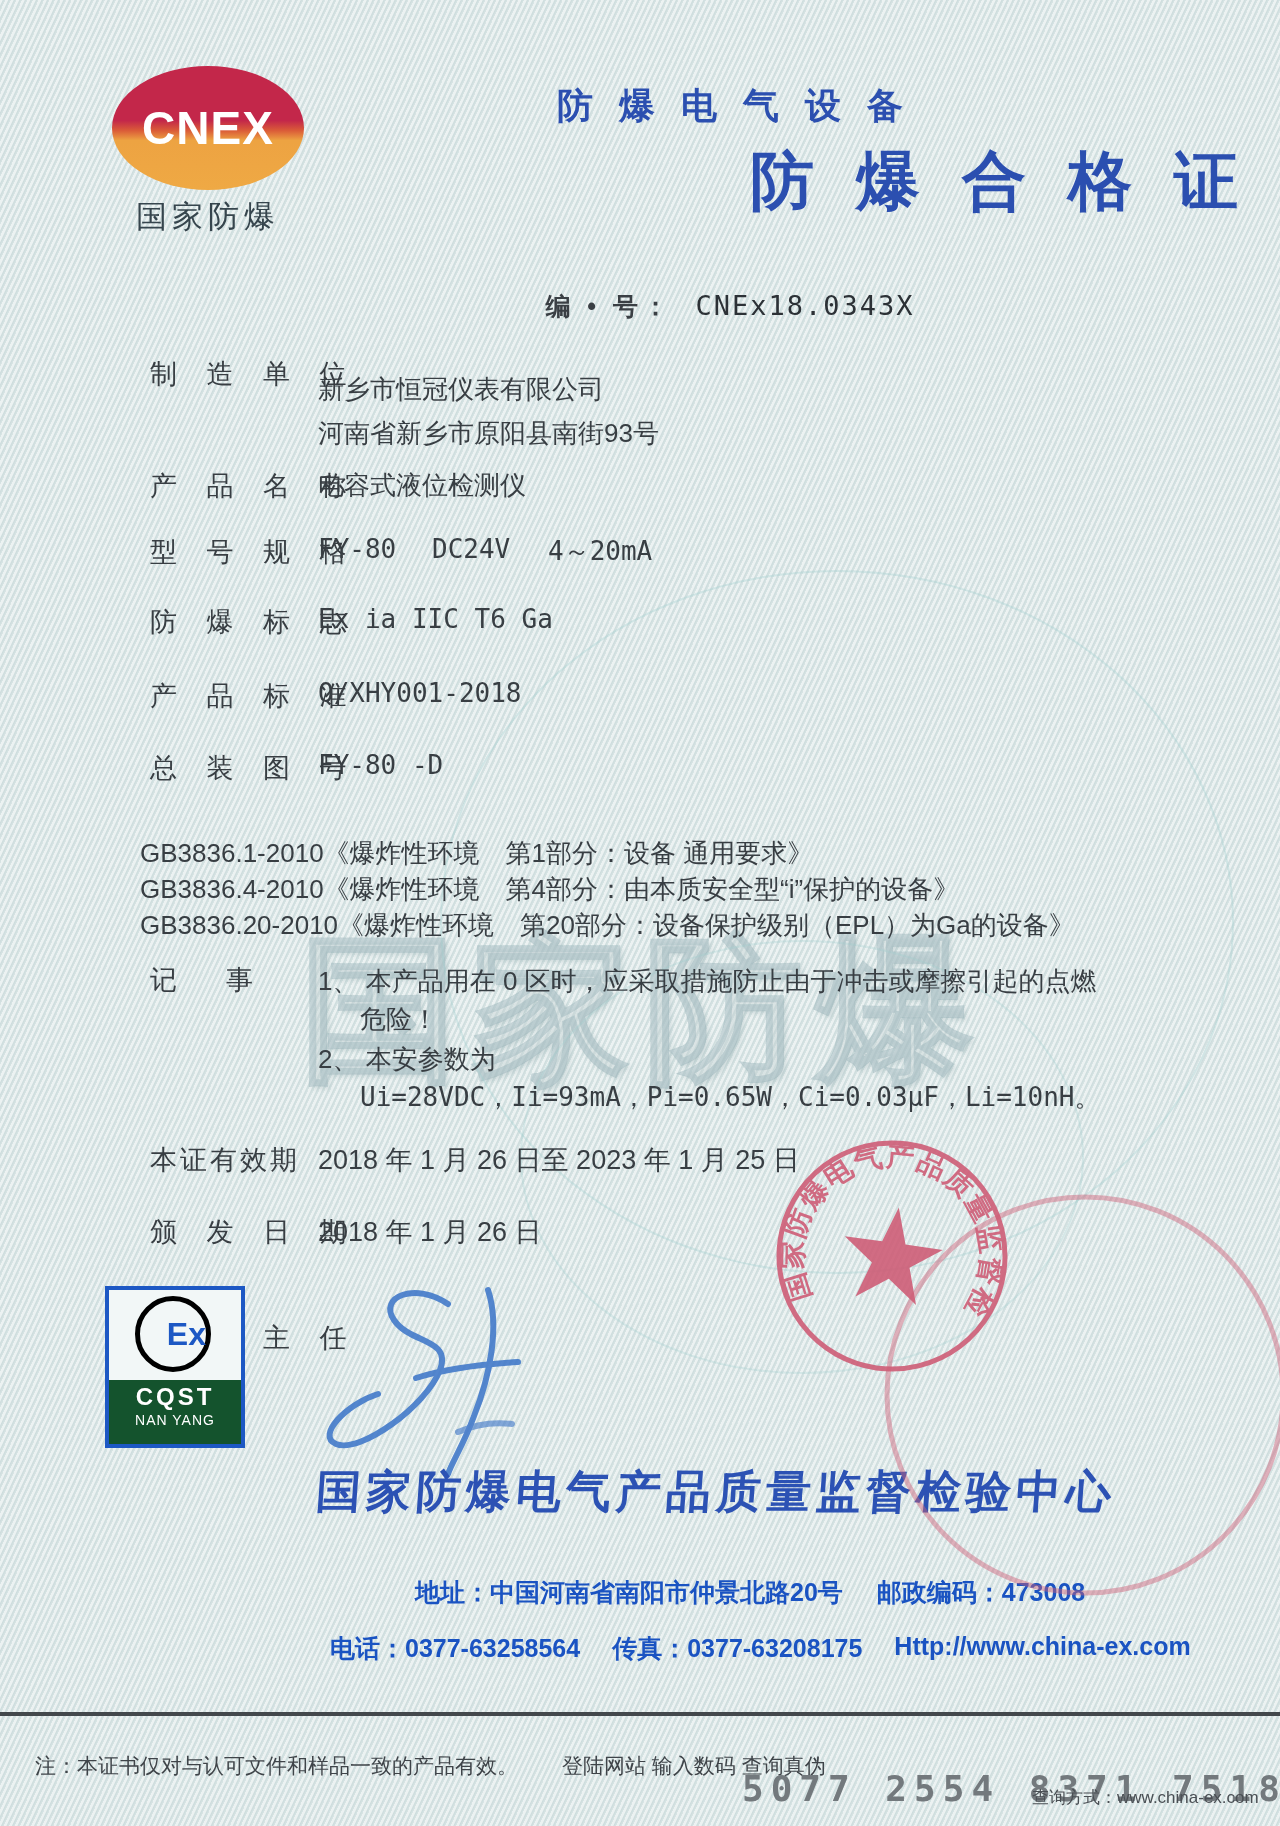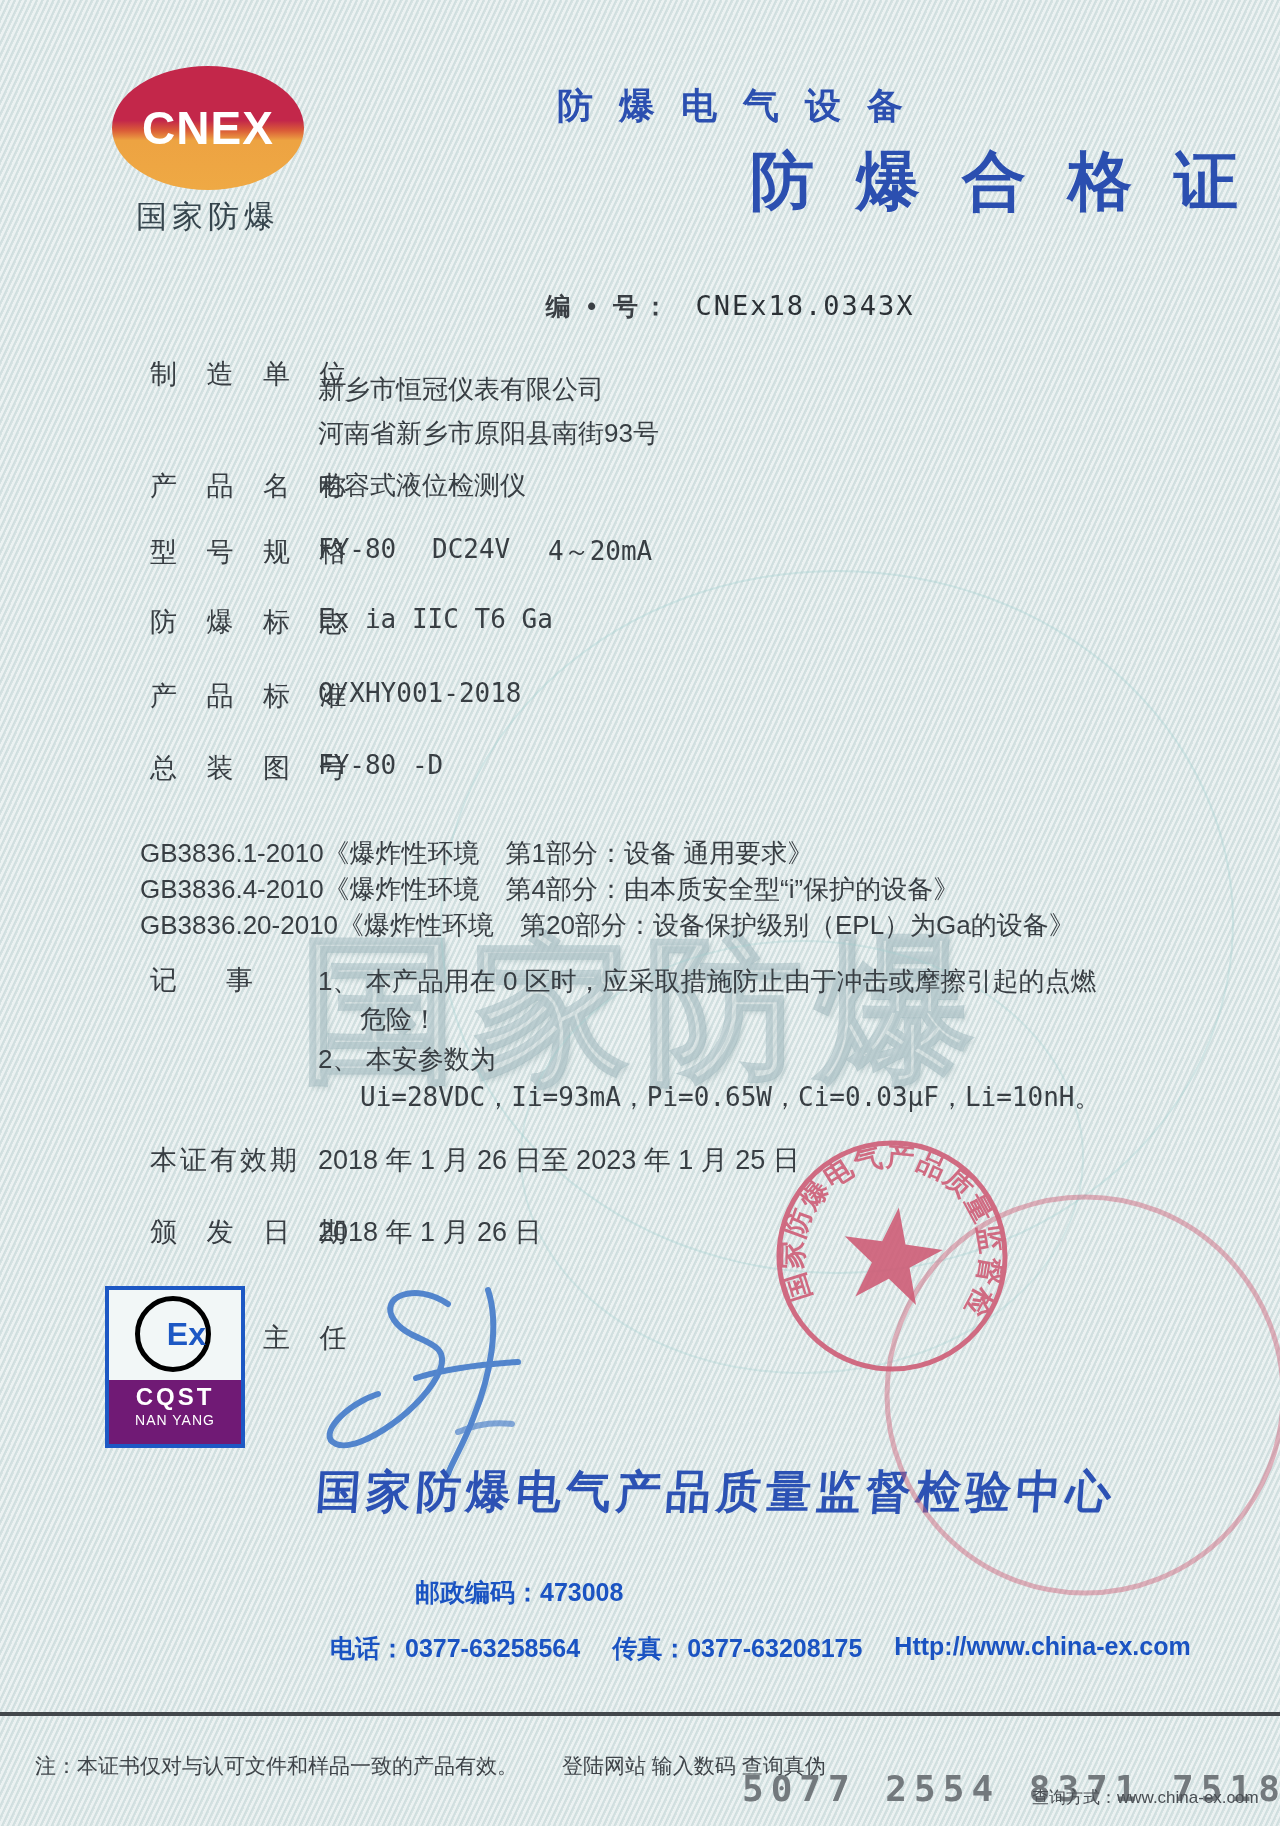--- a/index.html
+++ b/index.html
@@ -48,21 +48,21 @@
   
   .sig{position:absolute;left:298px;top:1282px;z-index:2;}
   
   .stamp{position:absolute;left:742px;top:1106px;transform:rotate(8deg);z-index:3;opacity:0.88;}
   .stamp-arc{position:absolute;left:868px;top:1178px;z-index:3;opacity:0.45;}
   
   .badge{position:absolute;left:105px;top:1286px;width:132px;height:154px;border:4px solid #1d58c4;
     background:#f2f7f7;z-index:1;}
   .badge-circle{position:absolute;left:26px;top:6px;width:66px;height:66px;border:5px solid #000000;border-radius:50%;
     display:flex;align-items:center;justify-content:flex-end;font-size:32px;font-weight:bold;color:#1d58c4;}
-  .badge-band{position:absolute;left:0;bottom:0;width:100%;height:64px;background:#701a75;color:#fff;text-align:center;}
+  .badge-band{position:absolute;left:0;bottom:0;width:100%;height:64px;background:#14532d;color:#fff;text-align:center;}
   .badge-cqst{font-size:24px;font-weight:bold;letter-spacing:3px;margin-top:3px;}
   .badge-city{font-size:14px;letter-spacing:1px;margin-top:1px;}
   .issuer-name{position:absolute;left:316px;top:1462px;font-size:45px;font-weight:bold;color:#2c52b4;
     letter-spacing:5px;white-space:nowrap;transform:skewX(-4deg);z-index:2;}
   .issuer-line1{position:absolute;left:415px;top:1576px;display:flex;gap:34px;z-index:2;}
   .issuer-line2{position:absolute;left:330px;top:1632px;display:flex;gap:32px;z-index:2;}
   .issuer-line1 span,.issuer-line2 span{font-size:25px;font-weight:bold;color:#1a53c2;white-space:nowrap;}
   
   .divider{position:absolute;left:0;top:1712px;width:1280px;height:4px;background:#43484c;z-index:1;}
   .footnote{position:absolute;left:35px;top:1752px;display:flex;gap:44px;z-index:1;}
@@ -154,20 +154,21 @@
       <span>Ex</span>
     </div>
     <div class="badge-band">
       <div class="badge-cqst">CQST</div>
       <div class="badge-city">NAN YANG</div>
     </div>
   </div>
 
   <div class="issuer-name">国家防爆电气产品质量监督检验中心</div>
   <div class="issuer-line1">
+    <span>地址：中国河南省南阳市仲景北路20号</span>
     <span>邮政编码：473008</span>
   </div>
   <div class="issuer-line2">
     <span>电话：0377-63258564</span>
     <span>传真：0377-63208175</span>
     <span>Http://www.china-ex.com</span>
   </div>
 
   <div class="divider"></div>
   <div class="footnote">

